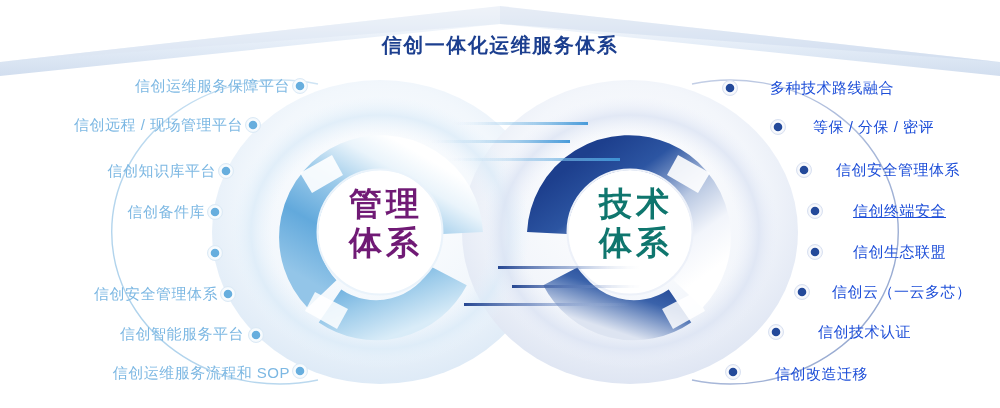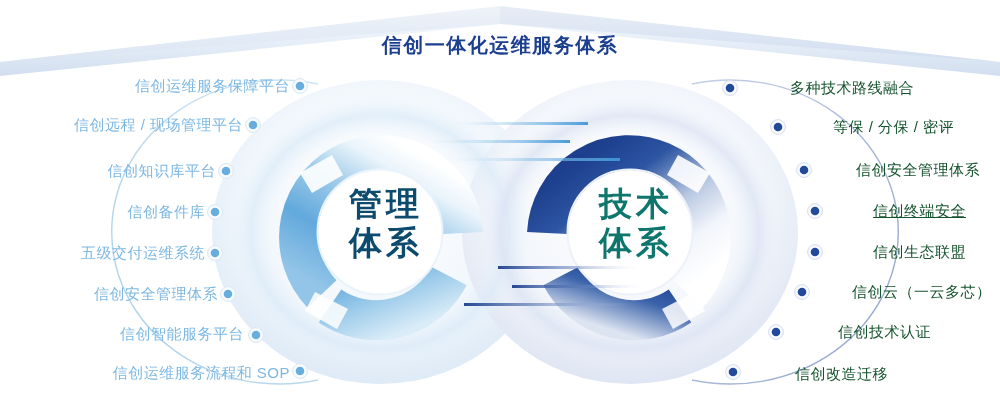--- a/index.html
+++ b/index.html
@@ -14,42 +14,42 @@
   #art{position:absolute;left:0;top:0;width:1000px;height:408px;}
 
   .label{
     position:absolute;
     white-space:nowrap;
     font-size:15px;
     letter-spacing:.5px;
     line-height:1;
   }
   .label.left{ text-align:right; color:#7db8e3; }
-  .label.right{ text-align:center; color:#14532d;margin-left:20px; }
+  .label.right{ text-align:center; color:#1d4ed8; }
 
   .title{
     position:absolute;
     left:0;right:0;top:32px;
     text-align:center;
     font-size:20px;
     font-weight:bold;
     letter-spacing:1.5px;
     color:#1c3f8f;
   }
 
   .core{
     position:absolute;
     text-align:center;
     font-weight:bold;
     font-size:33px;
     line-height:1.18;
     letter-spacing:4px;
   }
   .core .ln{display:block;}
-  #core-left{ left:306px; top:185px; width:160px; color:#0c4a6e; }
+  #core-left{ left:306px; top:185px; width:160px; color:#701a75; }
   #core-right{ left:556px; top:185px; width:160px; color:#0f766e; }
 </style>
 </head>
 <body>
 
 <div id="stage">
 
   <svg id="art" viewBox="0 0 1000 408">
     <defs>
 
@@ -278,23 +278,20 @@
   </div>
   <div class="label left" style="right:757px;top:117px;">
     <span>信创远程 / 现场管理平台</span>
   </div>
   <div class="label left" style="right:784px;top:163px;">
     <span>信创知识库平台</span>
   </div>
   <div class="label left" style="right:795px;top:204px;">
     <span>信创备件库</span>
   </div>
-  <div class="label left" style="right:795px;top:245px;">
-    <span>五级交付运维系统</span>
-  </div>
   <div class="label left" style="right:782px;top:286px;">
     <span>信创安全管理体系</span>
   </div>
   <div class="label left" style="right:756px;top:327px;font-family:Liberation Serif, serif;">
     <span>信创智能服务平台</span>
   </div>
   <div class="label left" style="right:710px;top:365px;">
     <span>信创运维服务流程和 SOP</span>
   </div>
 

